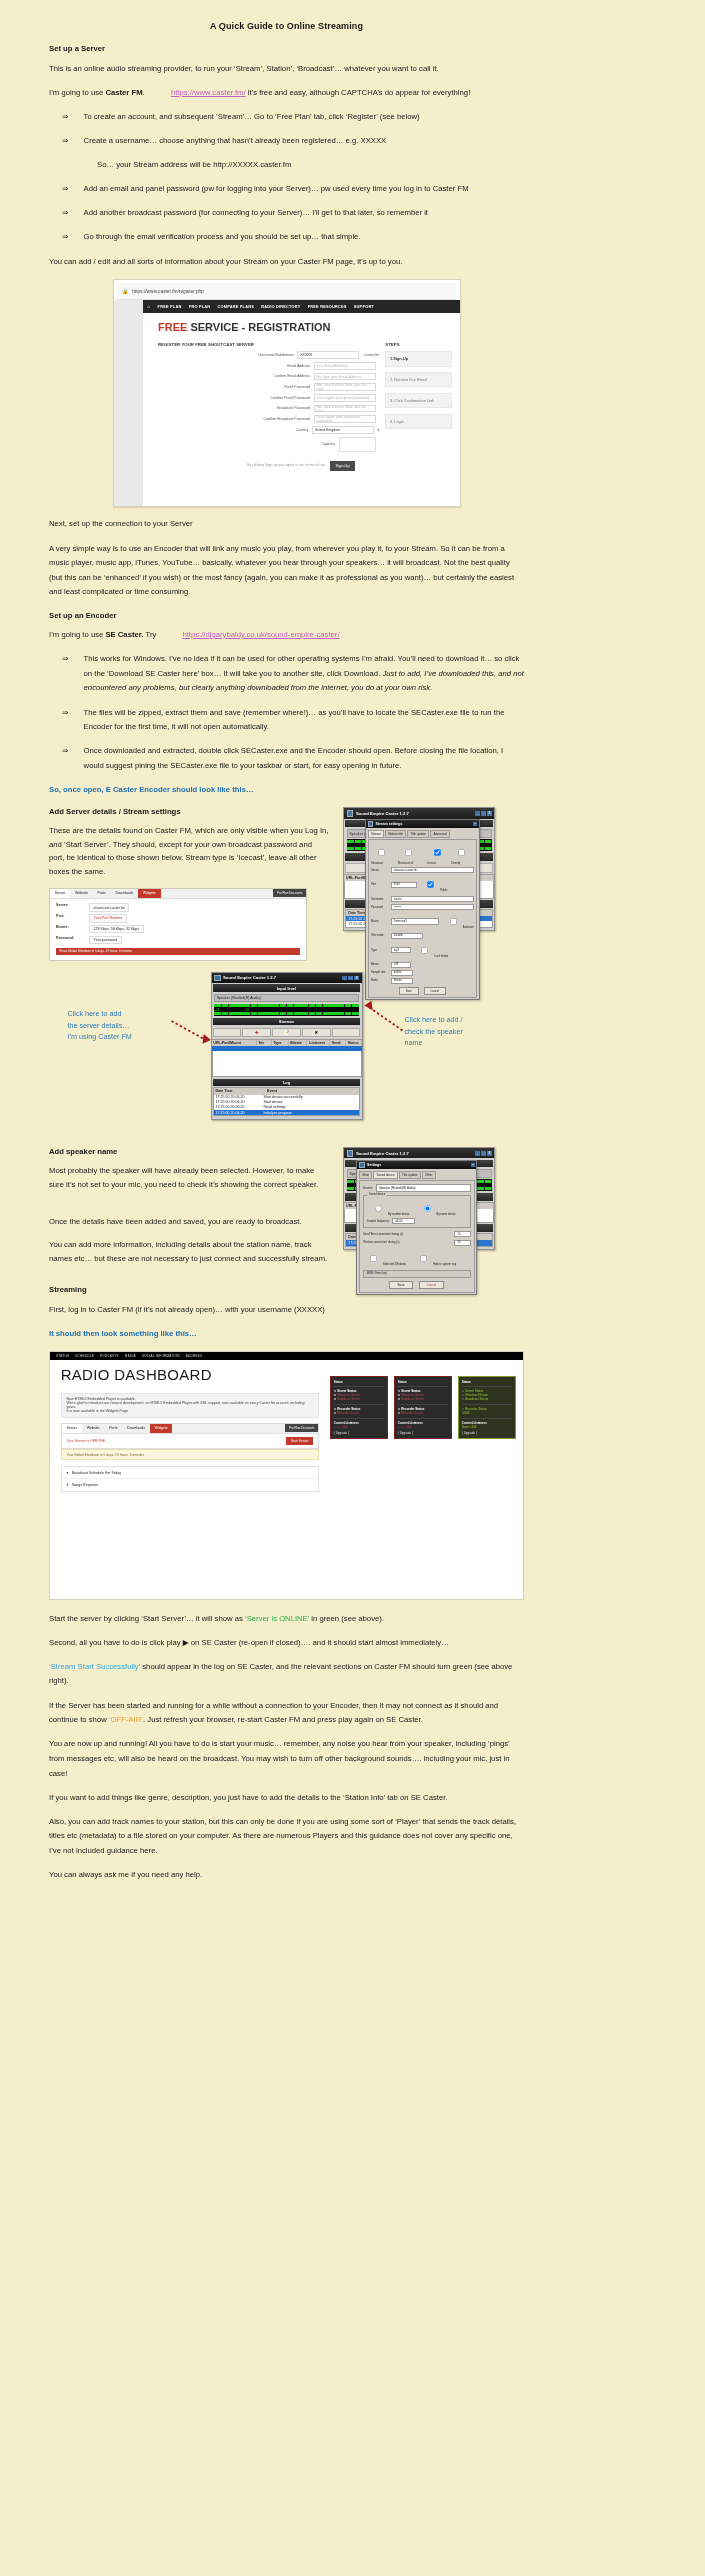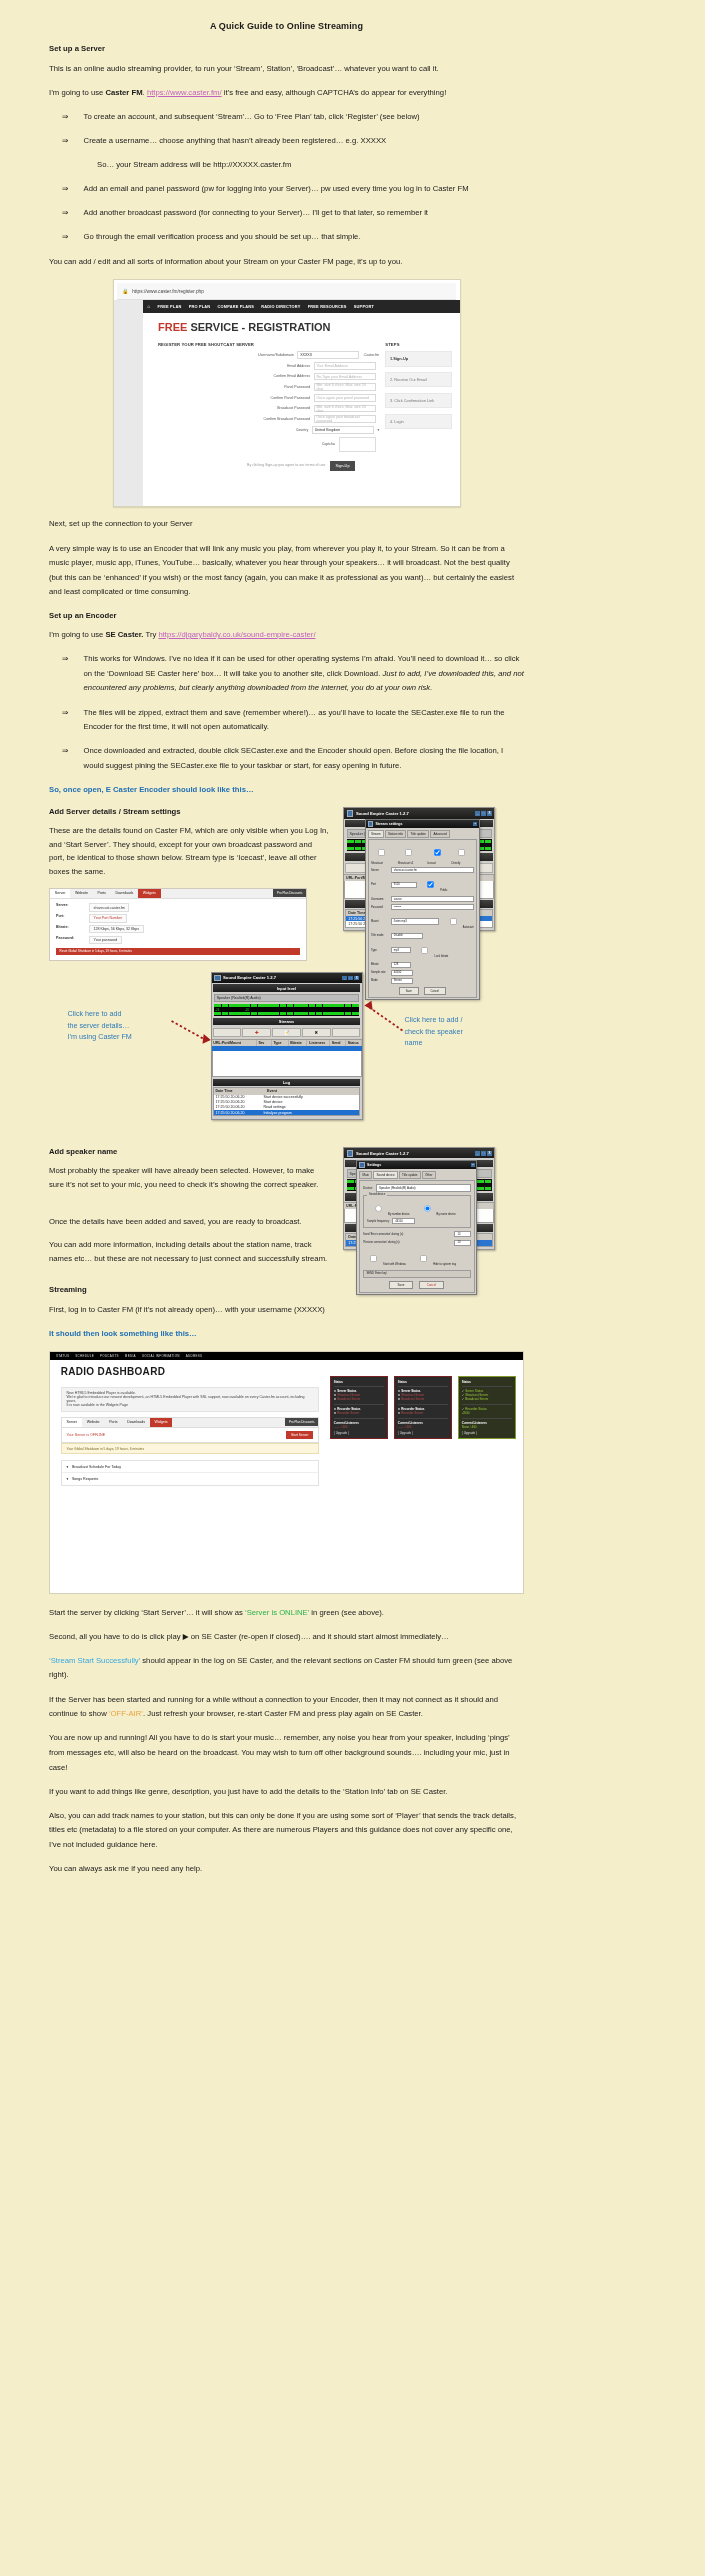--- a/index.html
+++ b/index.html
@@ -52,21 +52,21 @@
     padding-left:13px;
     box-sizing:border-box;
   }
   .bullet .btext{ flex:1 1 auto; padding-left:12px;}
   .sub{
     font-size:7.7px;
     line-height:1.9;
     margin:0 0 9.5px 0;
     padding-left:48px;
   }
-  a.link{ color:#c060c0; text-decoration:underline; }
+  a.link{ color:#c060c0; text-decoration:underline;margin-left:24px; }
   .b{ font-weight:bold; }
   .i{ font-style:italic; }
   .blue{ color:#1f6fb5; font-weight:bold; }
   .green{ color:#29b34a; }
   .lightblue{ color:#35a8e0; }
   .orange{ color:#e8a33d; }
   .shot-wrap{ display:flex; justify-content:center; margin:3.6px 0 10.7px 0; }
 
   
   .reg{
@@ -157,21 +157,21 @@
   
   .mini{ background:#fff; border:0.6px solid #cfcabb;}
 
   
   .annot{ font-size:7.2px; color:#2f7cb8; line-height:1.65;}
 
   
   .dash{ width:596px; background:#fff; border:0.6px solid #d5d0ba; }
   .dash-top{ background:#000; height:8.3px; display:flex; align-items:center; gap:6px; padding:0 6px; }
   .dash-top span{ color:#ddd; font-size:3px; letter-spacing:0.3px;}
-  .dash-title{ font-size:10px; font-weight:bold; padding:6px 0 4.8px 10.7px; letter-spacing:0.3px;}
+  .dash-title{ font-size:15px; font-weight:normal; padding:6px 0 4.8px 10.7px; letter-spacing:0.3px;}
   .note-bar{ background:#f3f3f3; border:0.6px solid #e3e3e3; font-size:3.6px; color:#444; padding:3.6px 4.8px; margin:4.8px 10.7px;}
   .cardcol{ background:#2b2b2b; border:0.6px solid #7a2020; width:50px; color:#ccc; font-size:3px; padding:3px;}
   .cardcol.greenc{ background:#2e3320; border:0.6px solid #7f9a2a;}
   .c-lab{ color:#fff; font-weight:bold; font-size:3px;}
   .c-val{ color:#b94a4a; font-size:3px;}
   .c-val.g{ color:#9ccc3a;}
   .sep{ border-top:0.6px solid #444; margin:2.4px 0;}
 </style>
 </head>
 <body>

